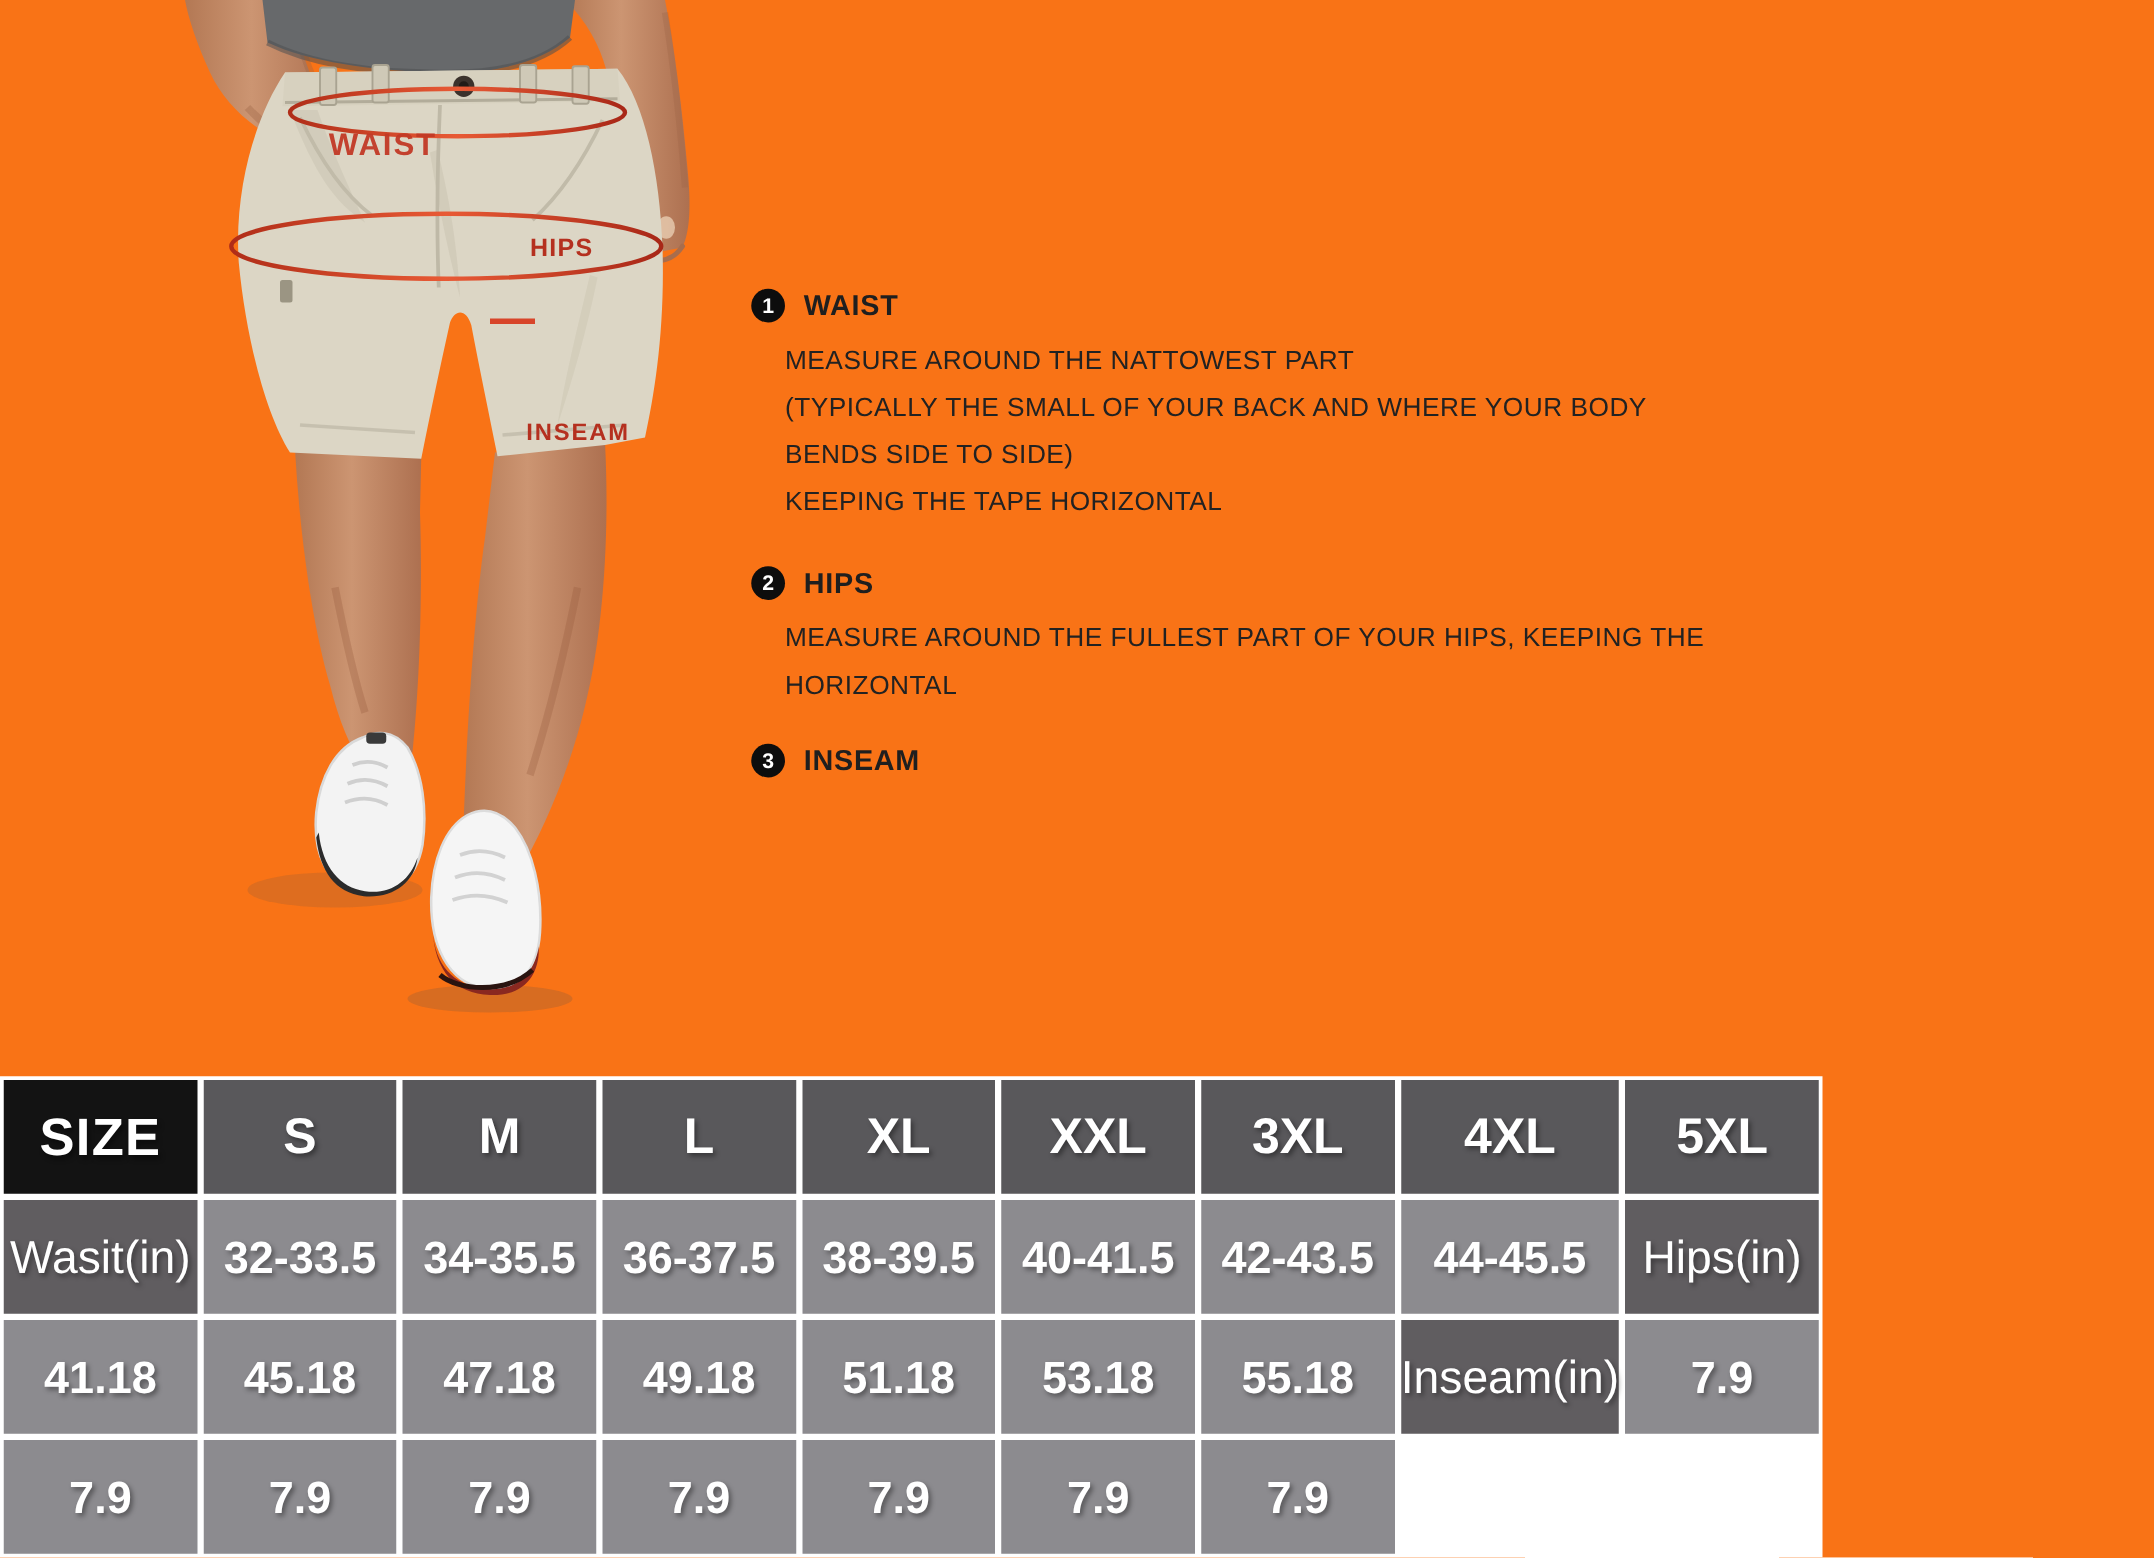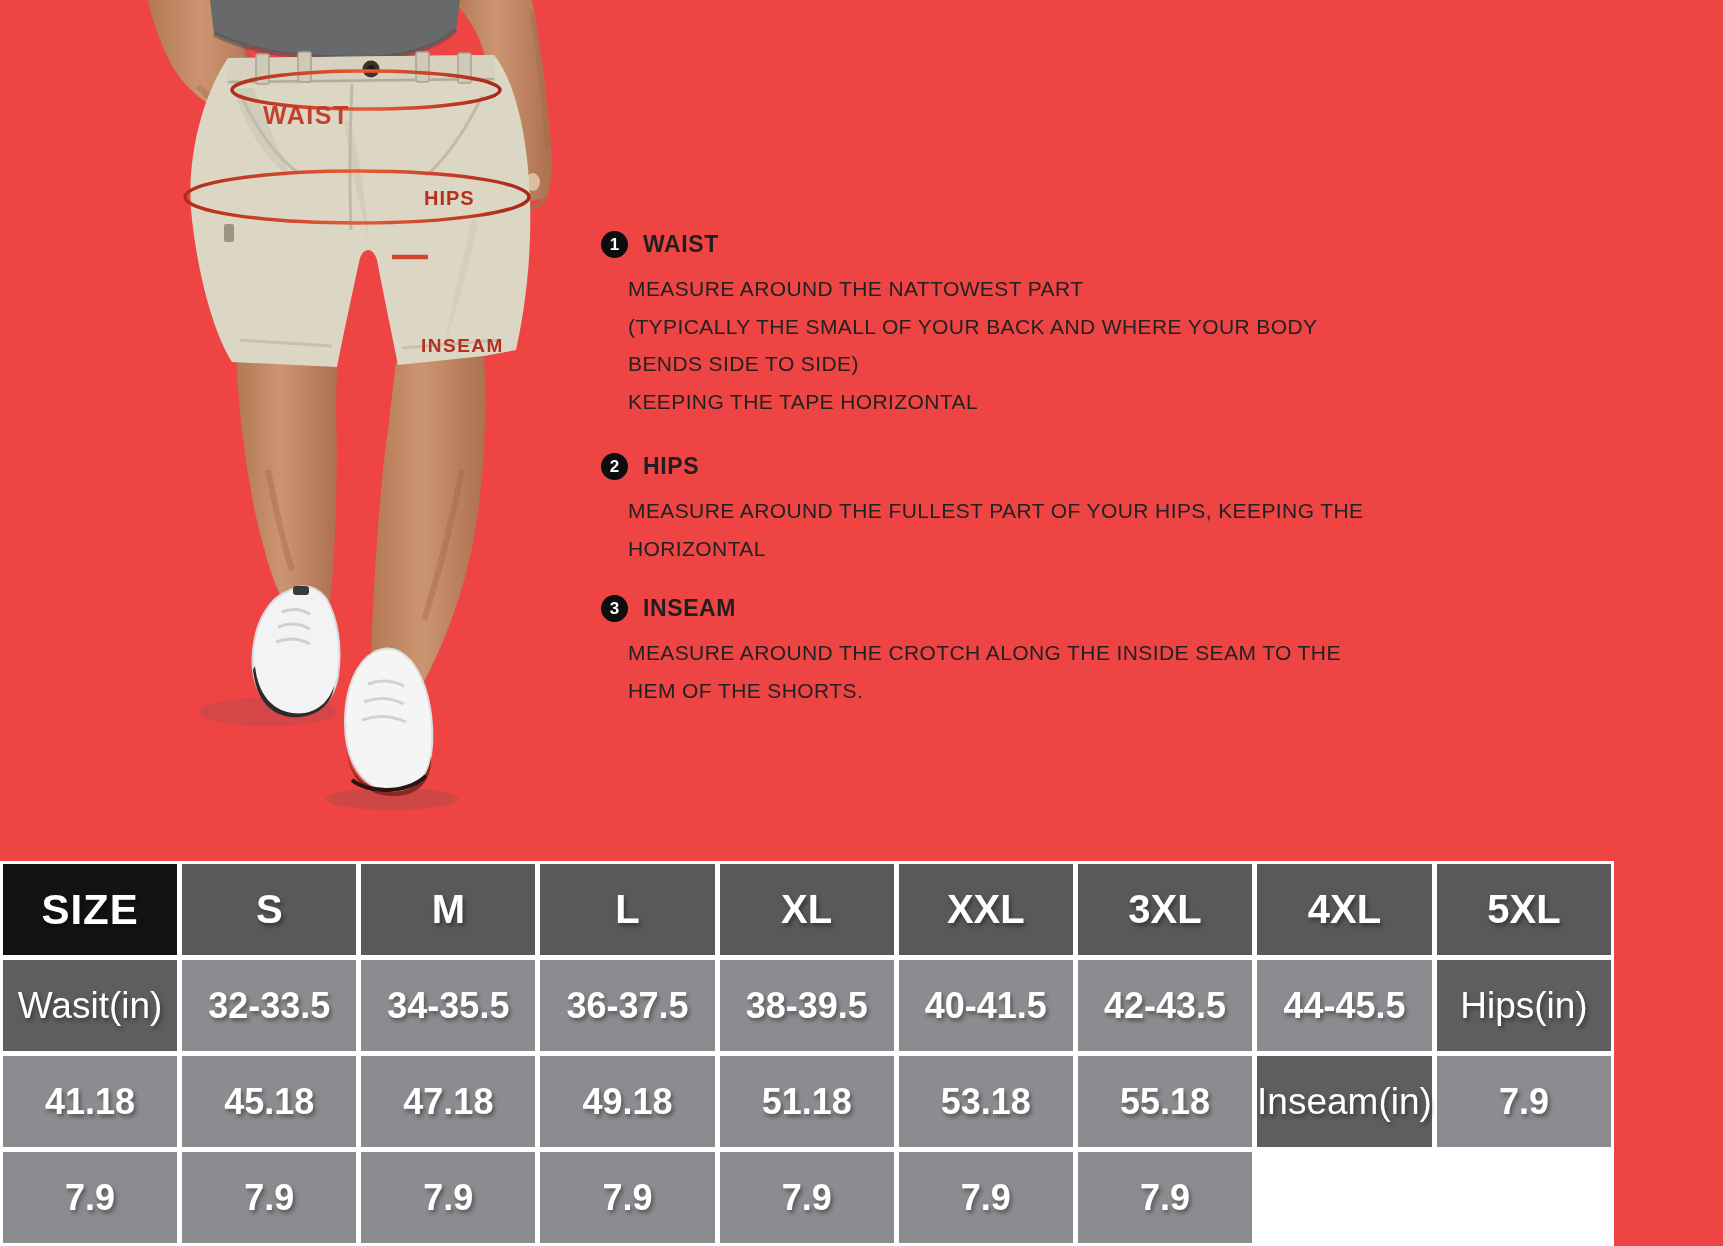--- a/index.html
+++ b/index.html
@@ -1,35 +1,35 @@
 <!DOCTYPE html>
 <html><head>
 <meta charset="utf-8">
 <style>
   html,body{margin:0;padding:0;background:#ffffff;}
   body{width:1723px;height:1246px;overflow:hidden;font-family:"Liberation Sans",sans-serif;}
-  #page{position:relative;width:1723px;height:1246px;background:#ef4444;}
+  #page{position:relative;width:1723px;height:1246px;background:#f97316;}
 
   
   #figure-svg{position:absolute;left:0;top:0;}
 
   
   .instructions{position:absolute;left:601px;top:0;width:780px;color:#1f1f1f;}
   .sec{position:absolute;left:0;}
   .sec-1{top:229px;}
   .sec-2{top:451px;}
   .sec-3{top:593px;}
   .sec-head{display:flex;align-items:center;gap:15px;height:30px;}
   .num-badge{width:27px;height:27px;border-radius:50%;background:#0d0d0d;color:#ffffff;
              font-weight:700;font-size:17px;line-height:27px;text-align:center;flex:0 0 27px;}
   .sec-title{font-weight:700;font-size:23px;letter-spacing:.6px;}
   .sec-lines{margin-top:11px;font-size:21px;letter-spacing:.4px;line-height:37.5px;white-space:nowrap;color:#222;margin-left:27px;}
 
   
-  .size-table{position:absolute;left:0;top:861px;width:1614px;height:385px;box-sizing:border-box;
+  .size-table{position:absolute;left:0;top:861px;width:1458px;height:385px;box-sizing:border-box;
               background:#ffffff;display:grid;grid-template-columns:repeat(9,1fr);
               grid-template-rows:repeat(4,1fr);gap:5px;padding:3px;}
   .cell{display:flex;align-items:center;justify-content:center;color:#ffffff;
         text-shadow:2px 3px 4px rgba(0,0,0,.40);}
   .cell.size{background:#131313;font-size:42px;font-weight:700;letter-spacing:1px;}
   .cell.hdr{background:#59585b;font-size:40px;font-weight:700;}
   .cell.rowlabel{background:#605d60;font-size:37px;font-weight:400;}
   .cell.value{background:#8c8b8f;font-size:36px;font-weight:700;}
 </style>
 </head>
@@ -153,24 +153,20 @@
         <div>MEASURE AROUND THE FULLEST PART OF YOUR HIPS, KEEPING THE</div>
         <div>HORIZONTAL</div>
       </div>
     </div>
 
     <div class="sec sec-3">
       <div class="sec-head">
         <span class="num-badge">3</span>
         <span class="sec-title">INSEAM</span>
       </div>
-      <div class="sec-lines">
-        <div>MEASURE AROUND THE CROTCH ALONG THE INSIDE SEAM TO THE</div>
-        <div>HEM OF THE SHORTS.</div>
-      </div>
     </div>
 
   </div>
 
   <div class="size-table">
 
     <div class="cell size">SIZE</div>
     <div class="cell hdr">S</div>
     <div class="cell hdr">M</div>
     <div class="cell hdr">L</div>

